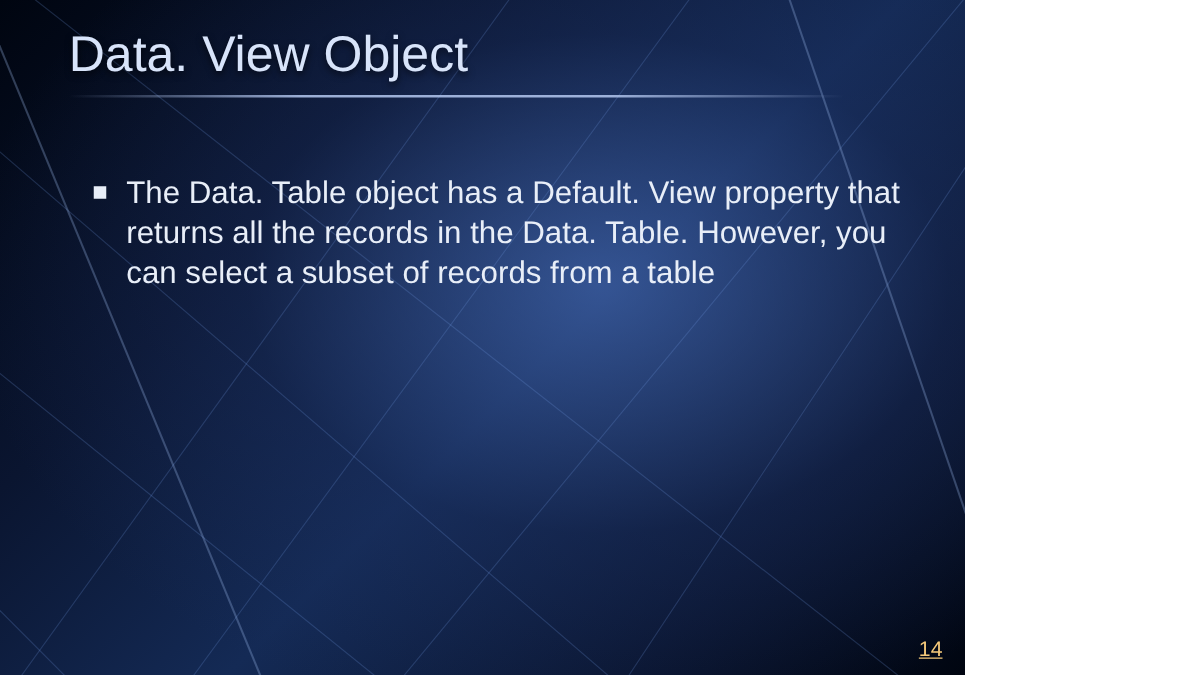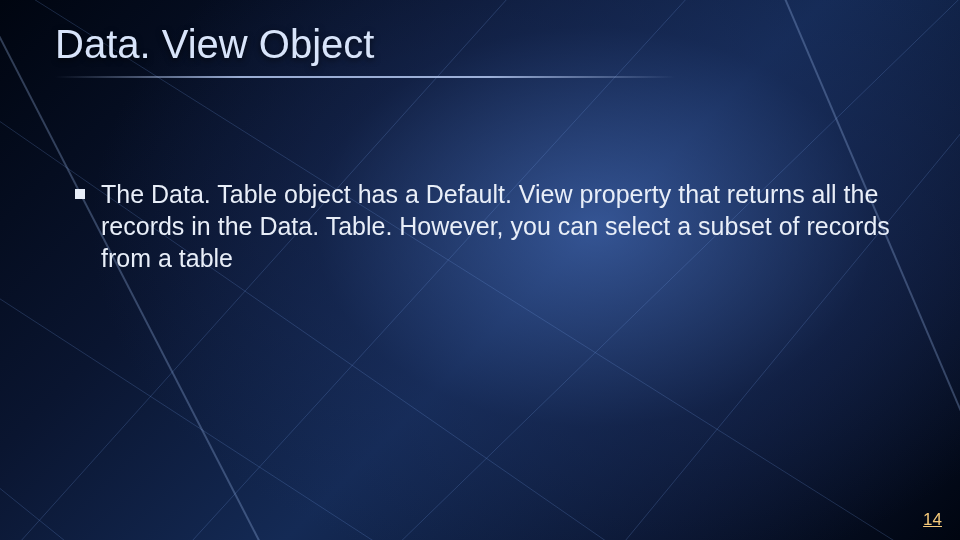--- a/index.html
+++ b/index.html
@@ -1,26 +1,26 @@
 <!DOCTYPE html>
 <html><head>
 <meta charset="utf-8">
 <style>
 html,body{margin:0;padding:0;width:960px;height:540px;overflow:hidden;font-family:Arial,Helvetica,sans-serif;}
-.slide{position:relative;width:960px;height:540px;
+.slide{position:relative;width:772px;height:540px;
   background:
     radial-gradient(ellipse 700px 500px at 62% 42%, rgba(80,120,200,0.55) 0%, rgba(30,50,100,0.35) 40%, rgba(0,0,0,0) 72%),
     linear-gradient(135deg,#000510 0%,#0a1530 30%,#142a55 55%,#0a1530 80%,#000510 100%);
 }
 .lines{position:absolute;inset:0;pointer-events:none;}
 .lines svg{width:100%;height:100%;}
 .title{position:absolute;left:55px;top:22px;color:#d8e4fa;font-size:40px;font-weight:400;text-shadow:0 2px 6px rgba(0,0,0,0.6);}
 .underline{position:absolute;left:55px;top:76px;width:620px;height:2px;
   background:linear-gradient(to right,rgba(180,200,240,0) 0%,rgba(180,200,240,0.85) 30%,rgba(180,200,240,0.85) 70%,rgba(180,200,240,0) 100%);}
-.body{position:absolute;left:65px;right:45px;top:138px;color:#e8eef8;font-size:25px;line-height:1.28;margin-top:40px;}
+.body{position:absolute;left:65px;right:45px;top:138px;color:#e8eef8;font-size:25px;line-height:1.28;}
 ul{margin:0;padding:0;list-style:none;}
 li{position:relative;padding-left:36px;margin:0 0 4px 0;}
 li::before{content:"";position:absolute;left:10px;top:11px;width:10px;height:10px;background:#e8eef8;}
 .page{position:absolute;right:18px;bottom:10px;color:#f5c97a;font-size:17px;text-decoration:underline;}
 </style>
 </head>
 <body>
 <div class="slide">
 
   <div class="lines">

